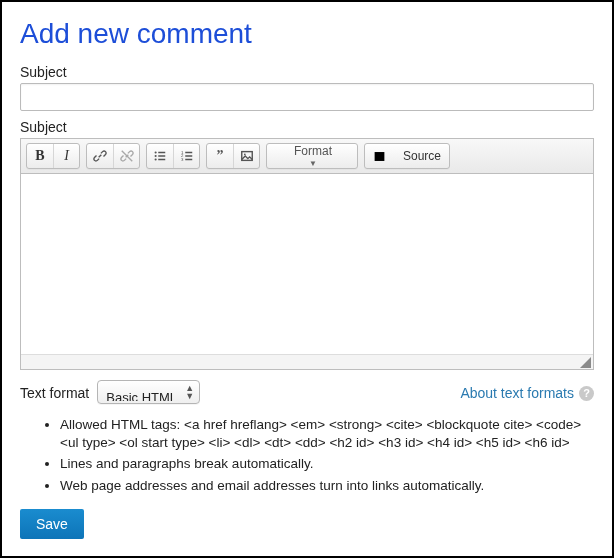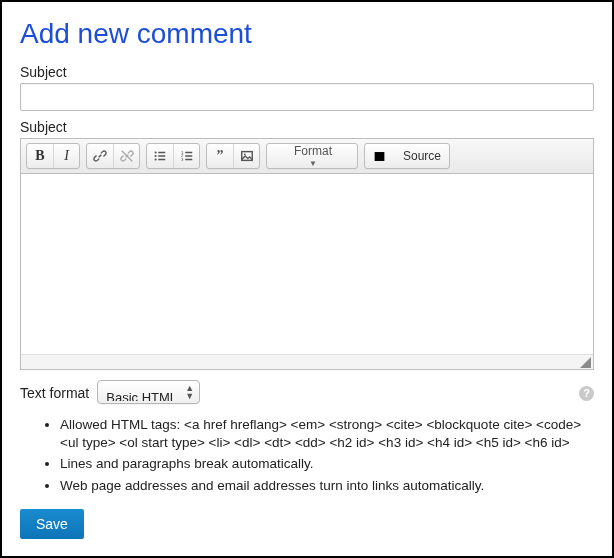--- a/index.html
+++ b/index.html
@@ -302,20 +302,21 @@
         <select class="format-select">
           <option>Basic HTML</option>
         </select>
         <span class="updown">
             <span>▲</span>
             <span>▼</span>
           </span>
       </span>
     </div>
     <a href="#" class="about-link">
+      <span>About text formats</span>
       <span class="help-circle">?</span>
     </a>
   </div>
 
   <ul class="help-list">
     <li>Allowed HTML tags: &lt;a href hreflang&gt; &lt;em&gt; &lt;strong&gt; &lt;cite&gt; &lt;blockquote cite&gt; &lt;code&gt; &lt;ul type&gt; &lt;ol start type&gt; &lt;li&gt; &lt;dl&gt; &lt;dt&gt; &lt;dd&gt; &lt;h2 id&gt; &lt;h3 id&gt; &lt;h4 id&gt; &lt;h5 id&gt; &lt;h6 id&gt;</li>
     <li>Lines and paragraphs break automatically.</li>
     <li>Web page addresses and email addresses turn into links automatically.</li>
   </ul>
 

